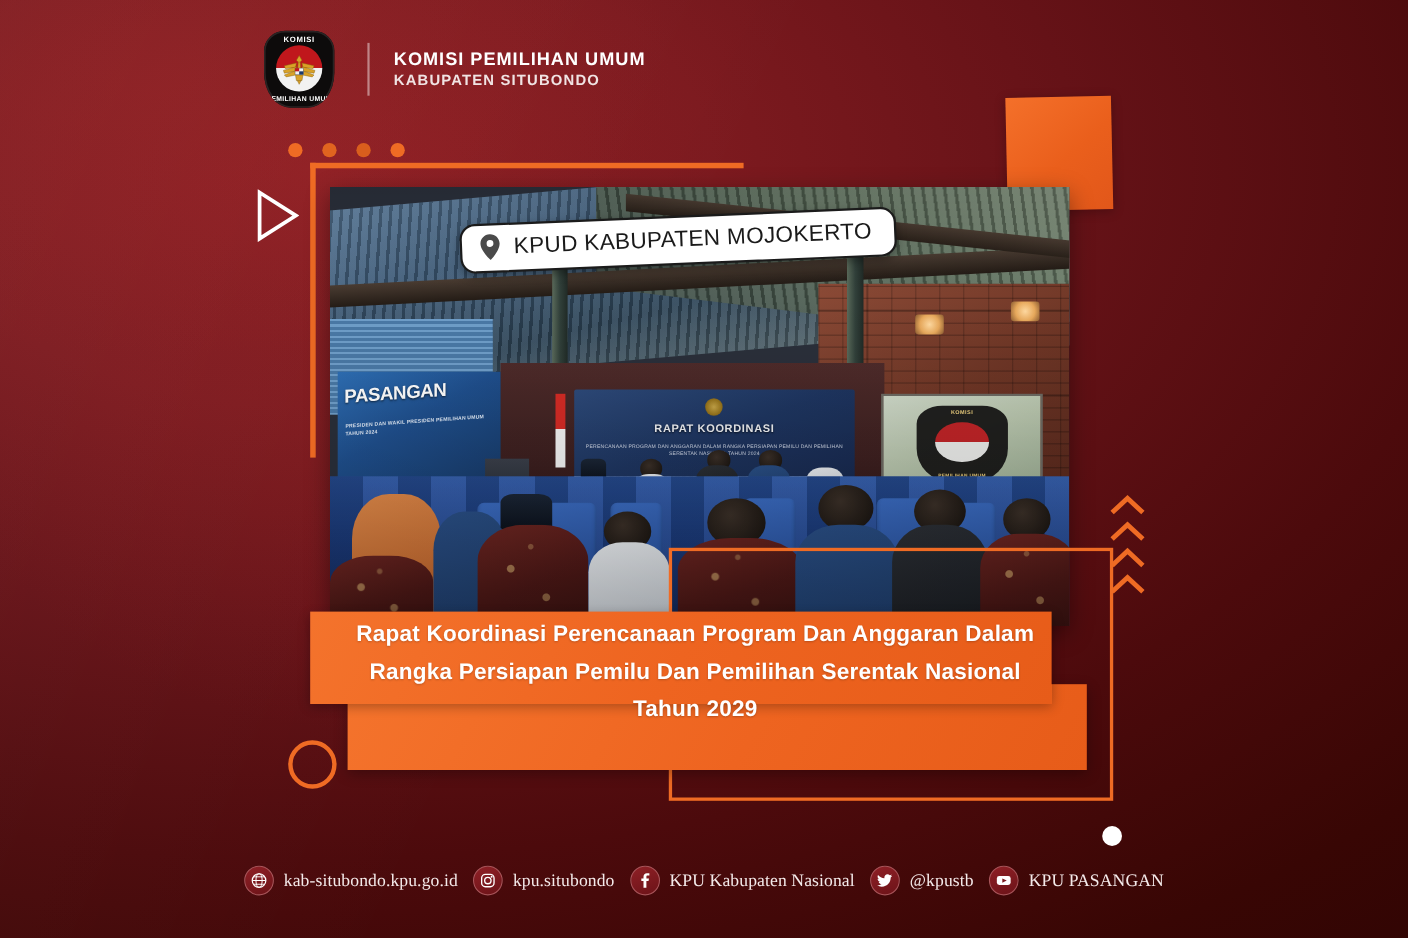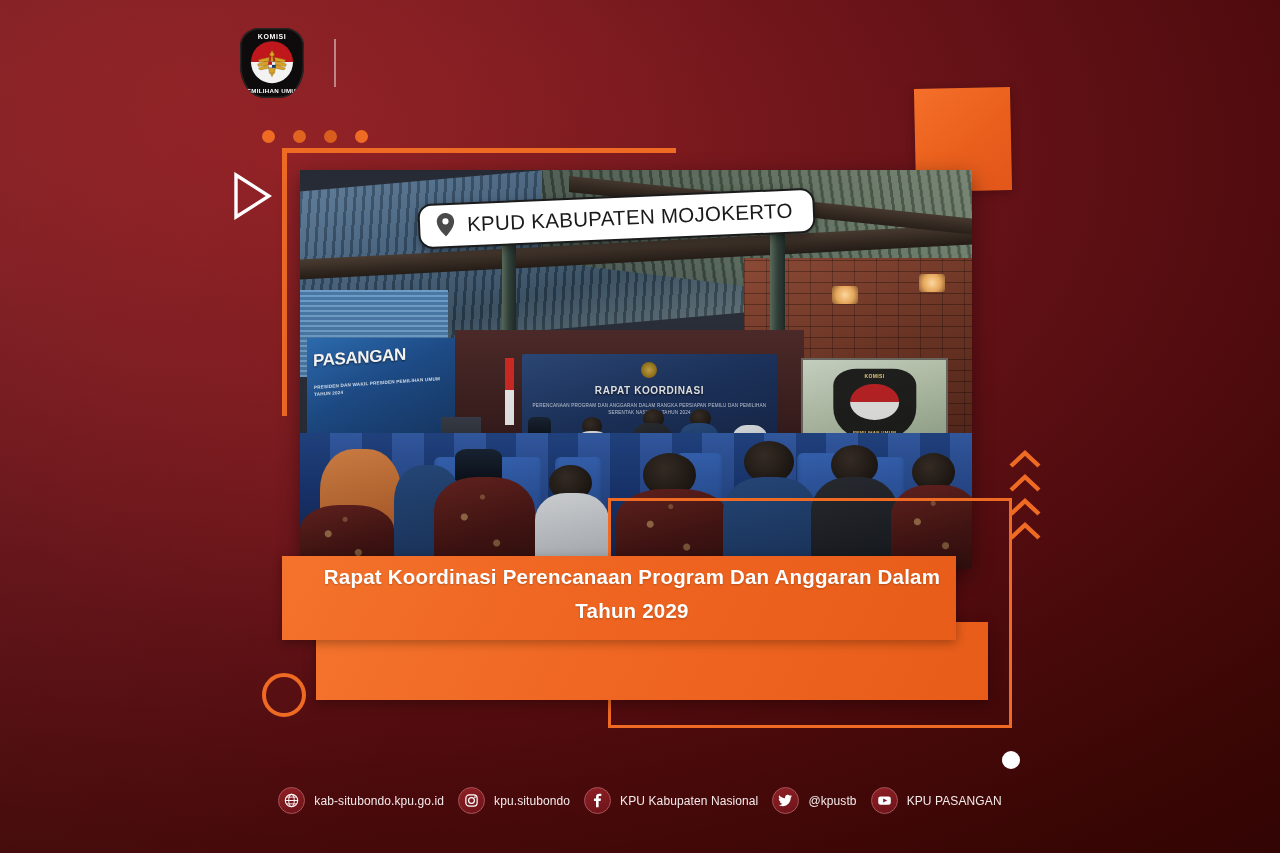--- a/index.html
+++ b/index.html
@@ -359,21 +359,21 @@
   }
   .soc:last-child { margin-right:0; }
   .soc-ic {
     width:27px; height:27px; border-radius:50%;
     background:linear-gradient(160deg,#8f2026,#6c1318);
     border:1.3px solid #a8555a;
     display:flex; align-items:center; justify-content:center;
     flex:none;
   }
   .soc-label {
-    color:#f4eaea; font-size:12px; letter-spacing:.1px; white-space:nowrap;
+    color:#f4eaea; font-size:16px; letter-spacing:.1px; white-space:nowrap;font-family:Liberation Serif, serif;
   }
 </style>
 </head>
 <body>
 
 <div id="poster">
 
   <div id="bg-sheen"></div>
 
   <div id="header">
@@ -399,20 +399,24 @@
             <rect x="15.5" y="17.5" width="4.5" height="3.5" fill="#c0171c"></rect>
             <rect x="20" y="21" width="4.5" height="3.5" fill="#1b3a6b"></rect>
           </svg>
         </div>
         <div class="kpu-bottom-word">PEMILIHAN UMUM</div>
       </div>
     </div>
 
     <div class="kpu-divider"></div>
 
+    <div class="hdr-titles">
+      <div class="hdr-line1">KOMISI PEMILIHAN UMUM</div>
+      <div class="hdr-line2">KABUPATEN SITUBONDO</div>
+    </div>
   </div>
 
   <div class="deco-dots">
     <span class="deco-dot"></span>
     <span class="deco-dot"></span>
     <span class="deco-dot"></span>
     <span class="deco-dot"></span>
   </div>
 
   <svg class="deco-triangle" viewBox="0 0 40 48">
@@ -525,20 +529,21 @@
     </svg>
     <span class="loc-text">KPUD KABUPATEN MOJOKERTO</span>
   </div>
 
   <div class="title-outline"></div>
   <div class="title-band-bottom"></div>
   <div class="title-band-top"></div>
 
   <div id="title-text">
     <span class="tl">Rapat Koordinasi Perencanaan Program Dan Anggaran Dalam</span>
+    <span class="tl">Rangka Persiapan Pemilu Dan Pemilihan Serentak Nasional</span>
     <span class="tl">Tahun 2029</span>
   </div>
 
   <div id="footer">
 
     <div class="soc">
       <span class="soc-ic">
         <svg width="15" height="15" viewBox="0 0 16 16">
           <circle cx="8" cy="8" r="6.6" fill="none" stroke="#fff" stroke-width="1.2"></circle>
           <ellipse cx="8" cy="8" rx="3" ry="6.6" fill="none" stroke="#fff" stroke-width="1"></ellipse>

